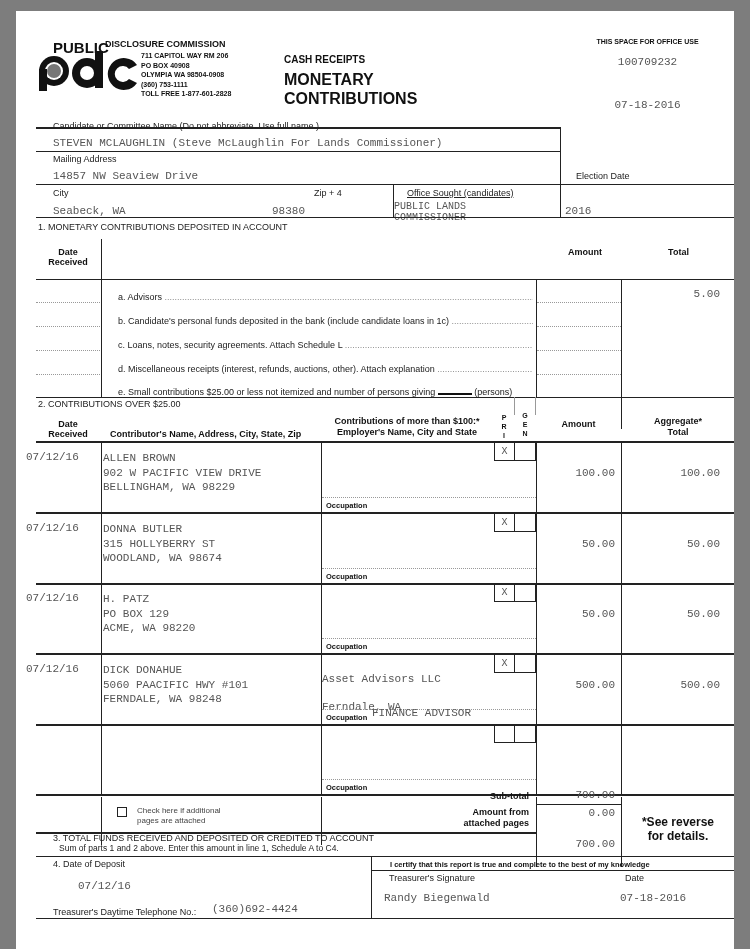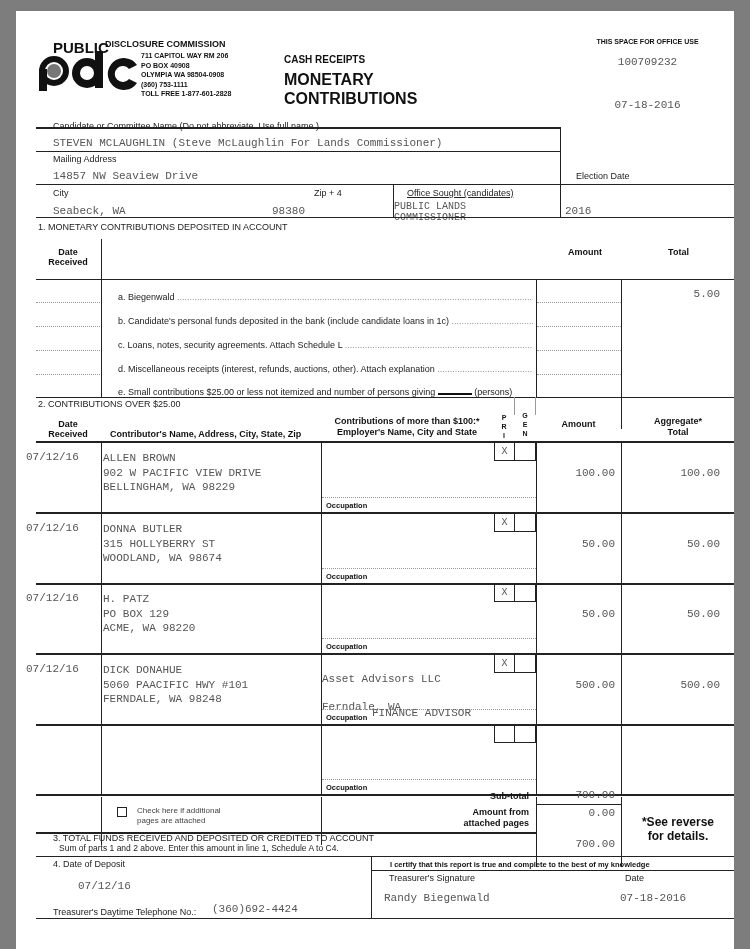--- a/index.html
+++ b/index.html
@@ -89,21 +89,21 @@
   <div class="abs ctr lblb" style="left:520px;top:236px;width:98px;">Amount</div>
   <div class="abs ctr lblb" style="left:607px;top:236px;width:111px;">Total</div>
   <div class="vl" style="left:85px;top:228px;height:158px;"></div>
   <div class="hl" style="left:20px;width:698px;top:268px;"></div>
   <div class="vl" style="left:520px;top:268px;height:118px;"></div>
   <div class="vl" style="left:605px;top:268px;height:150px;"></div>
 
   <div id="s1-rows">
     <div class="abs" style="left:0;top:268px;width:718px;height:24px;">
       <div class="dl" style="left:20px;width:64px;top:23px;"></div>
-      <div class="abs lbl" style="left:102px;top:13px;width:415px;overflow:hidden;"><span>a. Biegenwald</span><span style="color:#888"> ..................................................................................................................................................................................................................</span></div>
+      <div class="abs lbl" style="left:102px;top:13px;width:415px;overflow:hidden;"><span>a. Advisors</span><span style="color:#888"> ..................................................................................................................................................................................................................</span></div>
       <div class="dl" style="left:521px;width:84px;top:23px;"></div>
       <div class="abs mono right" style="left:606px;width:98px;top:9px;">5.00</div>
     </div>
     <div class="abs" style="left:0;top:292px;width:718px;height:24px;">
       <div class="dl" style="left:20px;width:64px;top:23px;"></div>
       <div class="abs lbl" style="left:102px;top:13px;width:415px;overflow:hidden;"><span>b. Candidate's personal funds deposited in the bank (include candidate loans in 1c)</span><span style="color:#888"> ......................................................................................</span></div>
       <div class="dl" style="left:521px;width:84px;top:23px;"></div>
     </div>
     <div class="abs" style="left:0;top:316px;width:718px;height:24px;">
       <div class="dl" style="left:20px;width:64px;top:23px;"></div>

